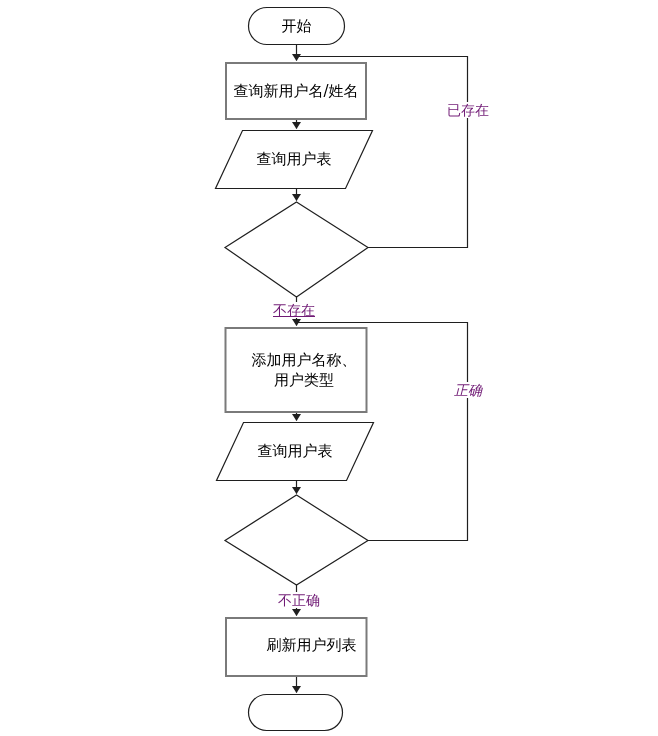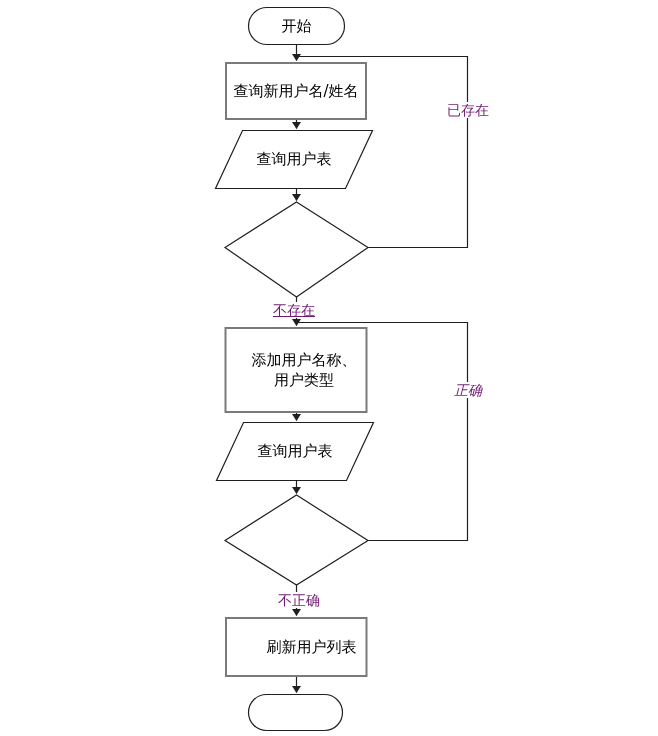--- a/index.html
+++ b/index.html
@@ -99,21 +99,21 @@
   <div class="node-label" style="left:224px; top:327px; width:144px; height:86px;margin-left:8px;">
     <div>
       <div>添加用户名称、</div>
       <div>用户类型</div>
     </div>
   </div>
 
   <div class="node-label" style="left:216px; top:422px; width:158px; height:58px;">查询用户表</div>
 
 
-  <div class="node-label" style="left:225px; top:617px; width:173px; height:60px;">刷新用户列表</div>
+  <div class="node-label" style="left:225px; top:617px; width:173px; height:60px;font-family:Liberation Mono, monospace;">刷新用户列表</div>
 
 
   <div class="edge-label" style="left:446px; top:102px;">已存在</div>
 
   <div class="edge-label" style="left:272px; top:302px;text-decoration:underline;">不存在</div>
 
   <div class="edge-label" style="left:453px; top:382px;font-style:italic;">正确</div>
 
   <div class="edge-label" style="left:277px; top:592px;">不正确</div>
 

